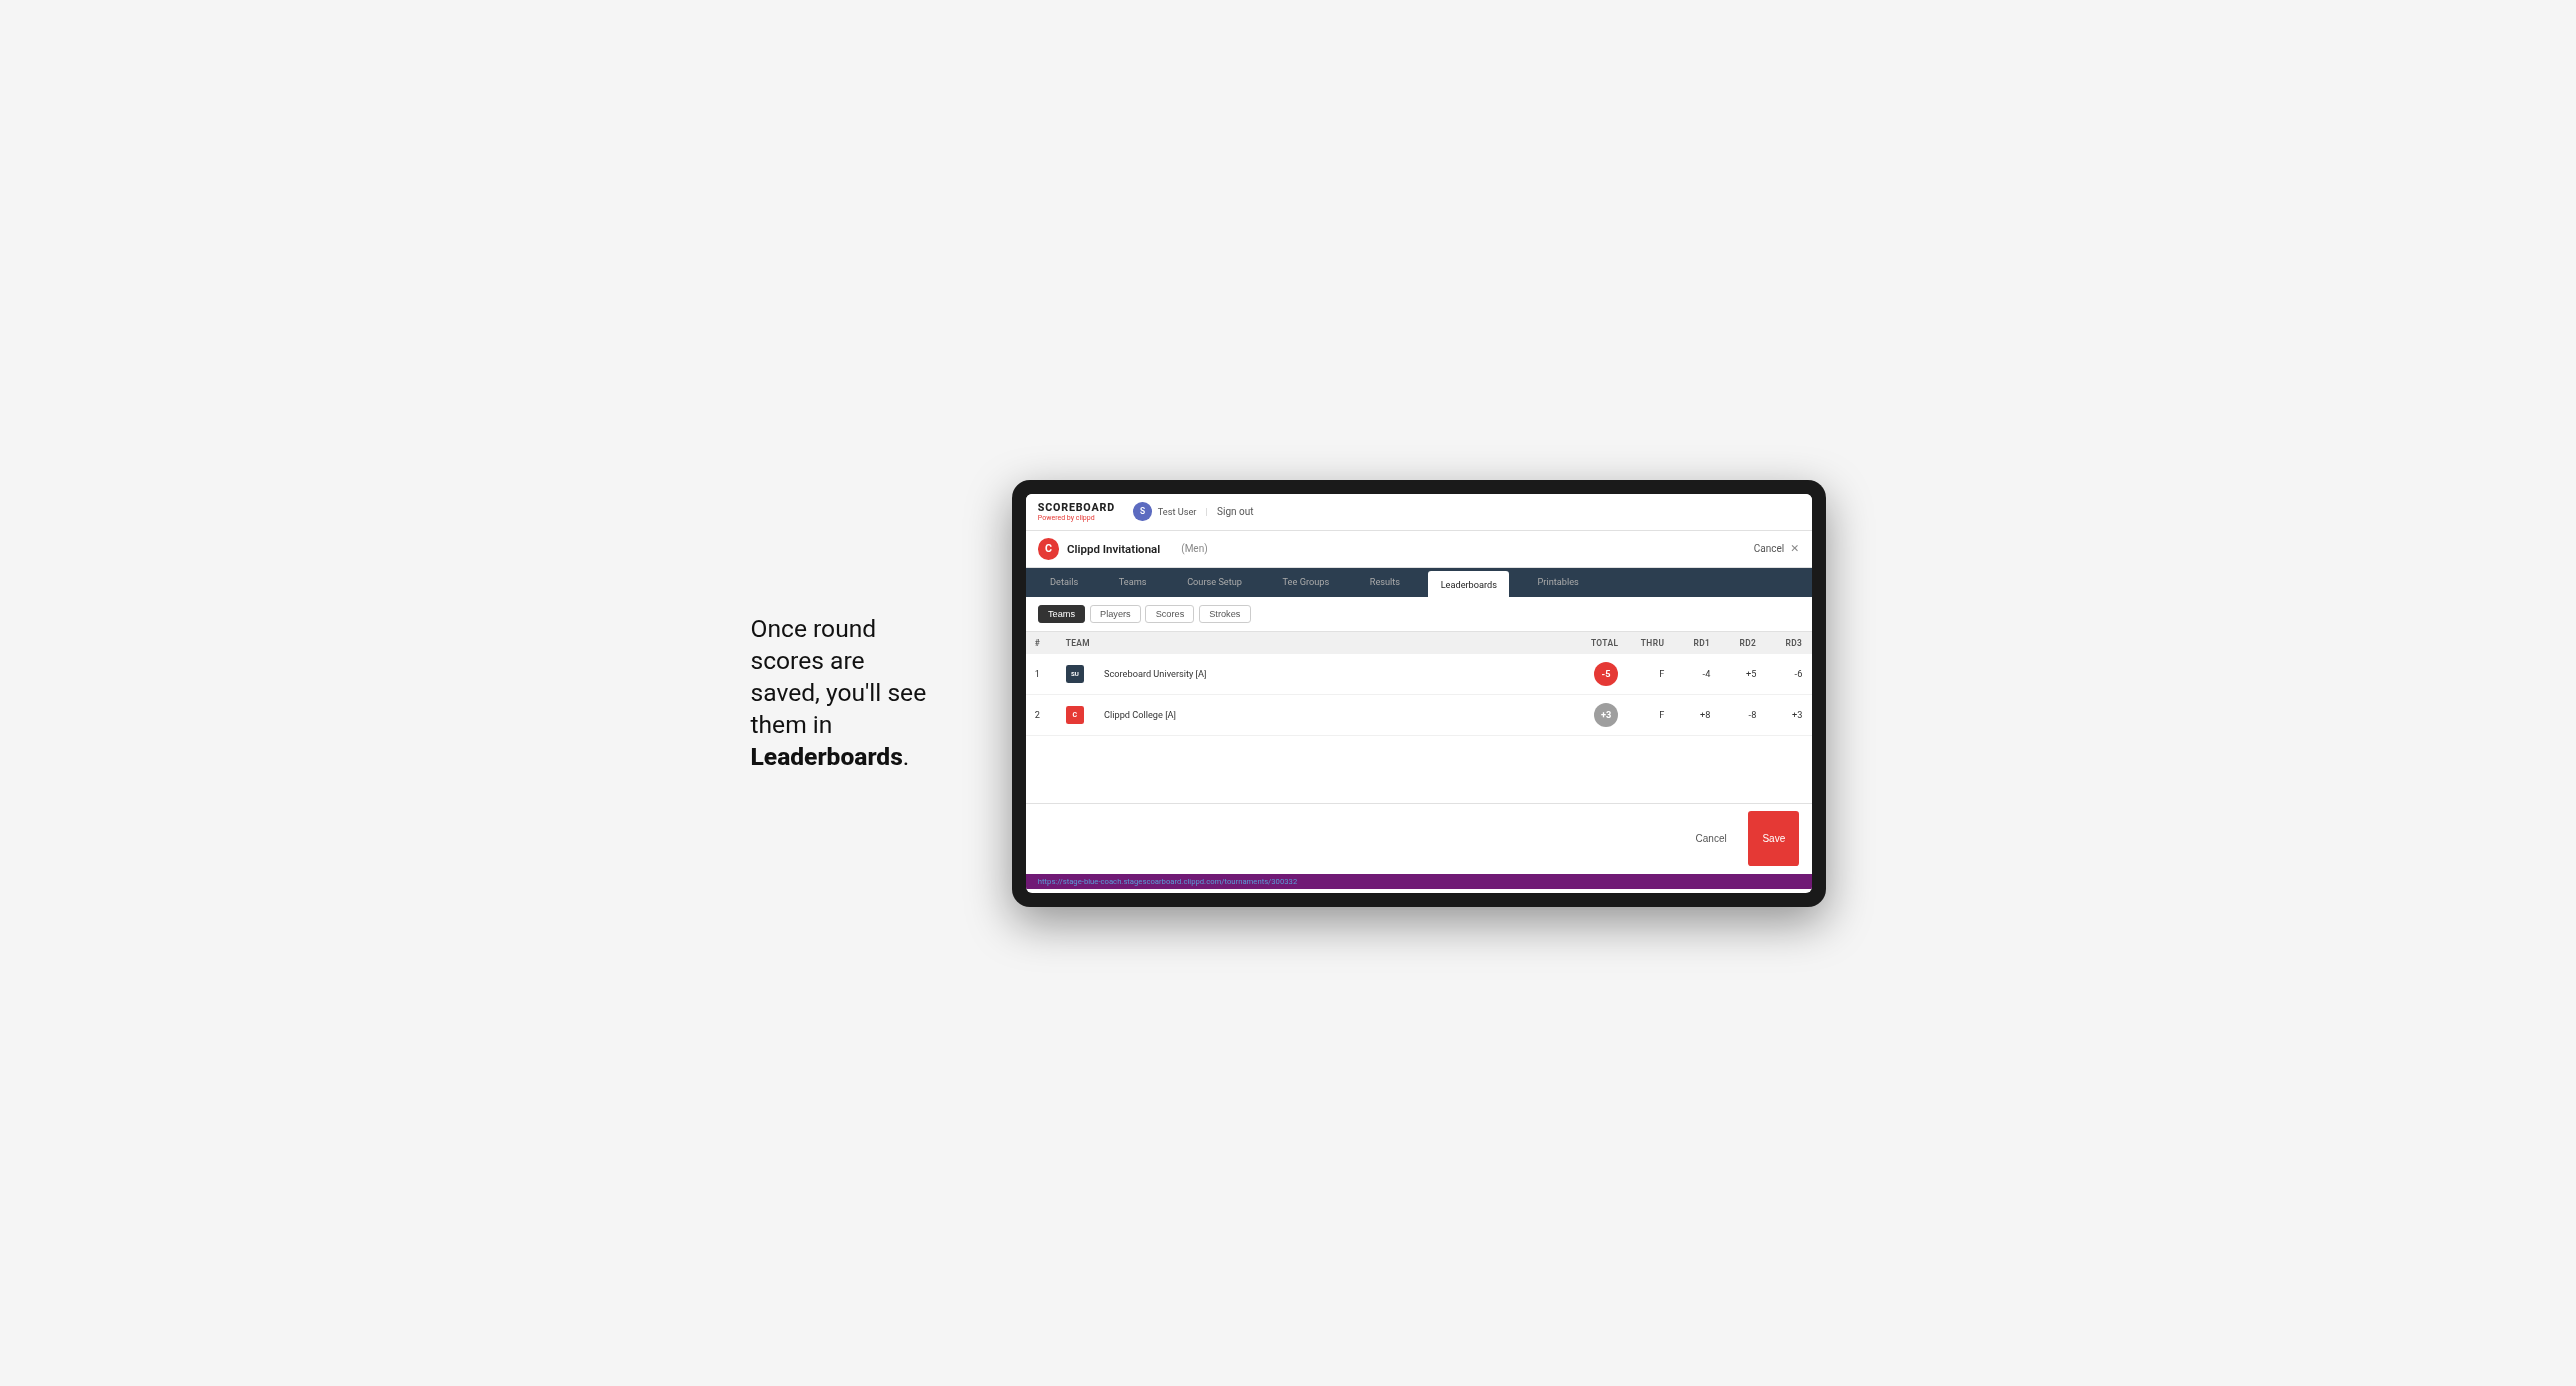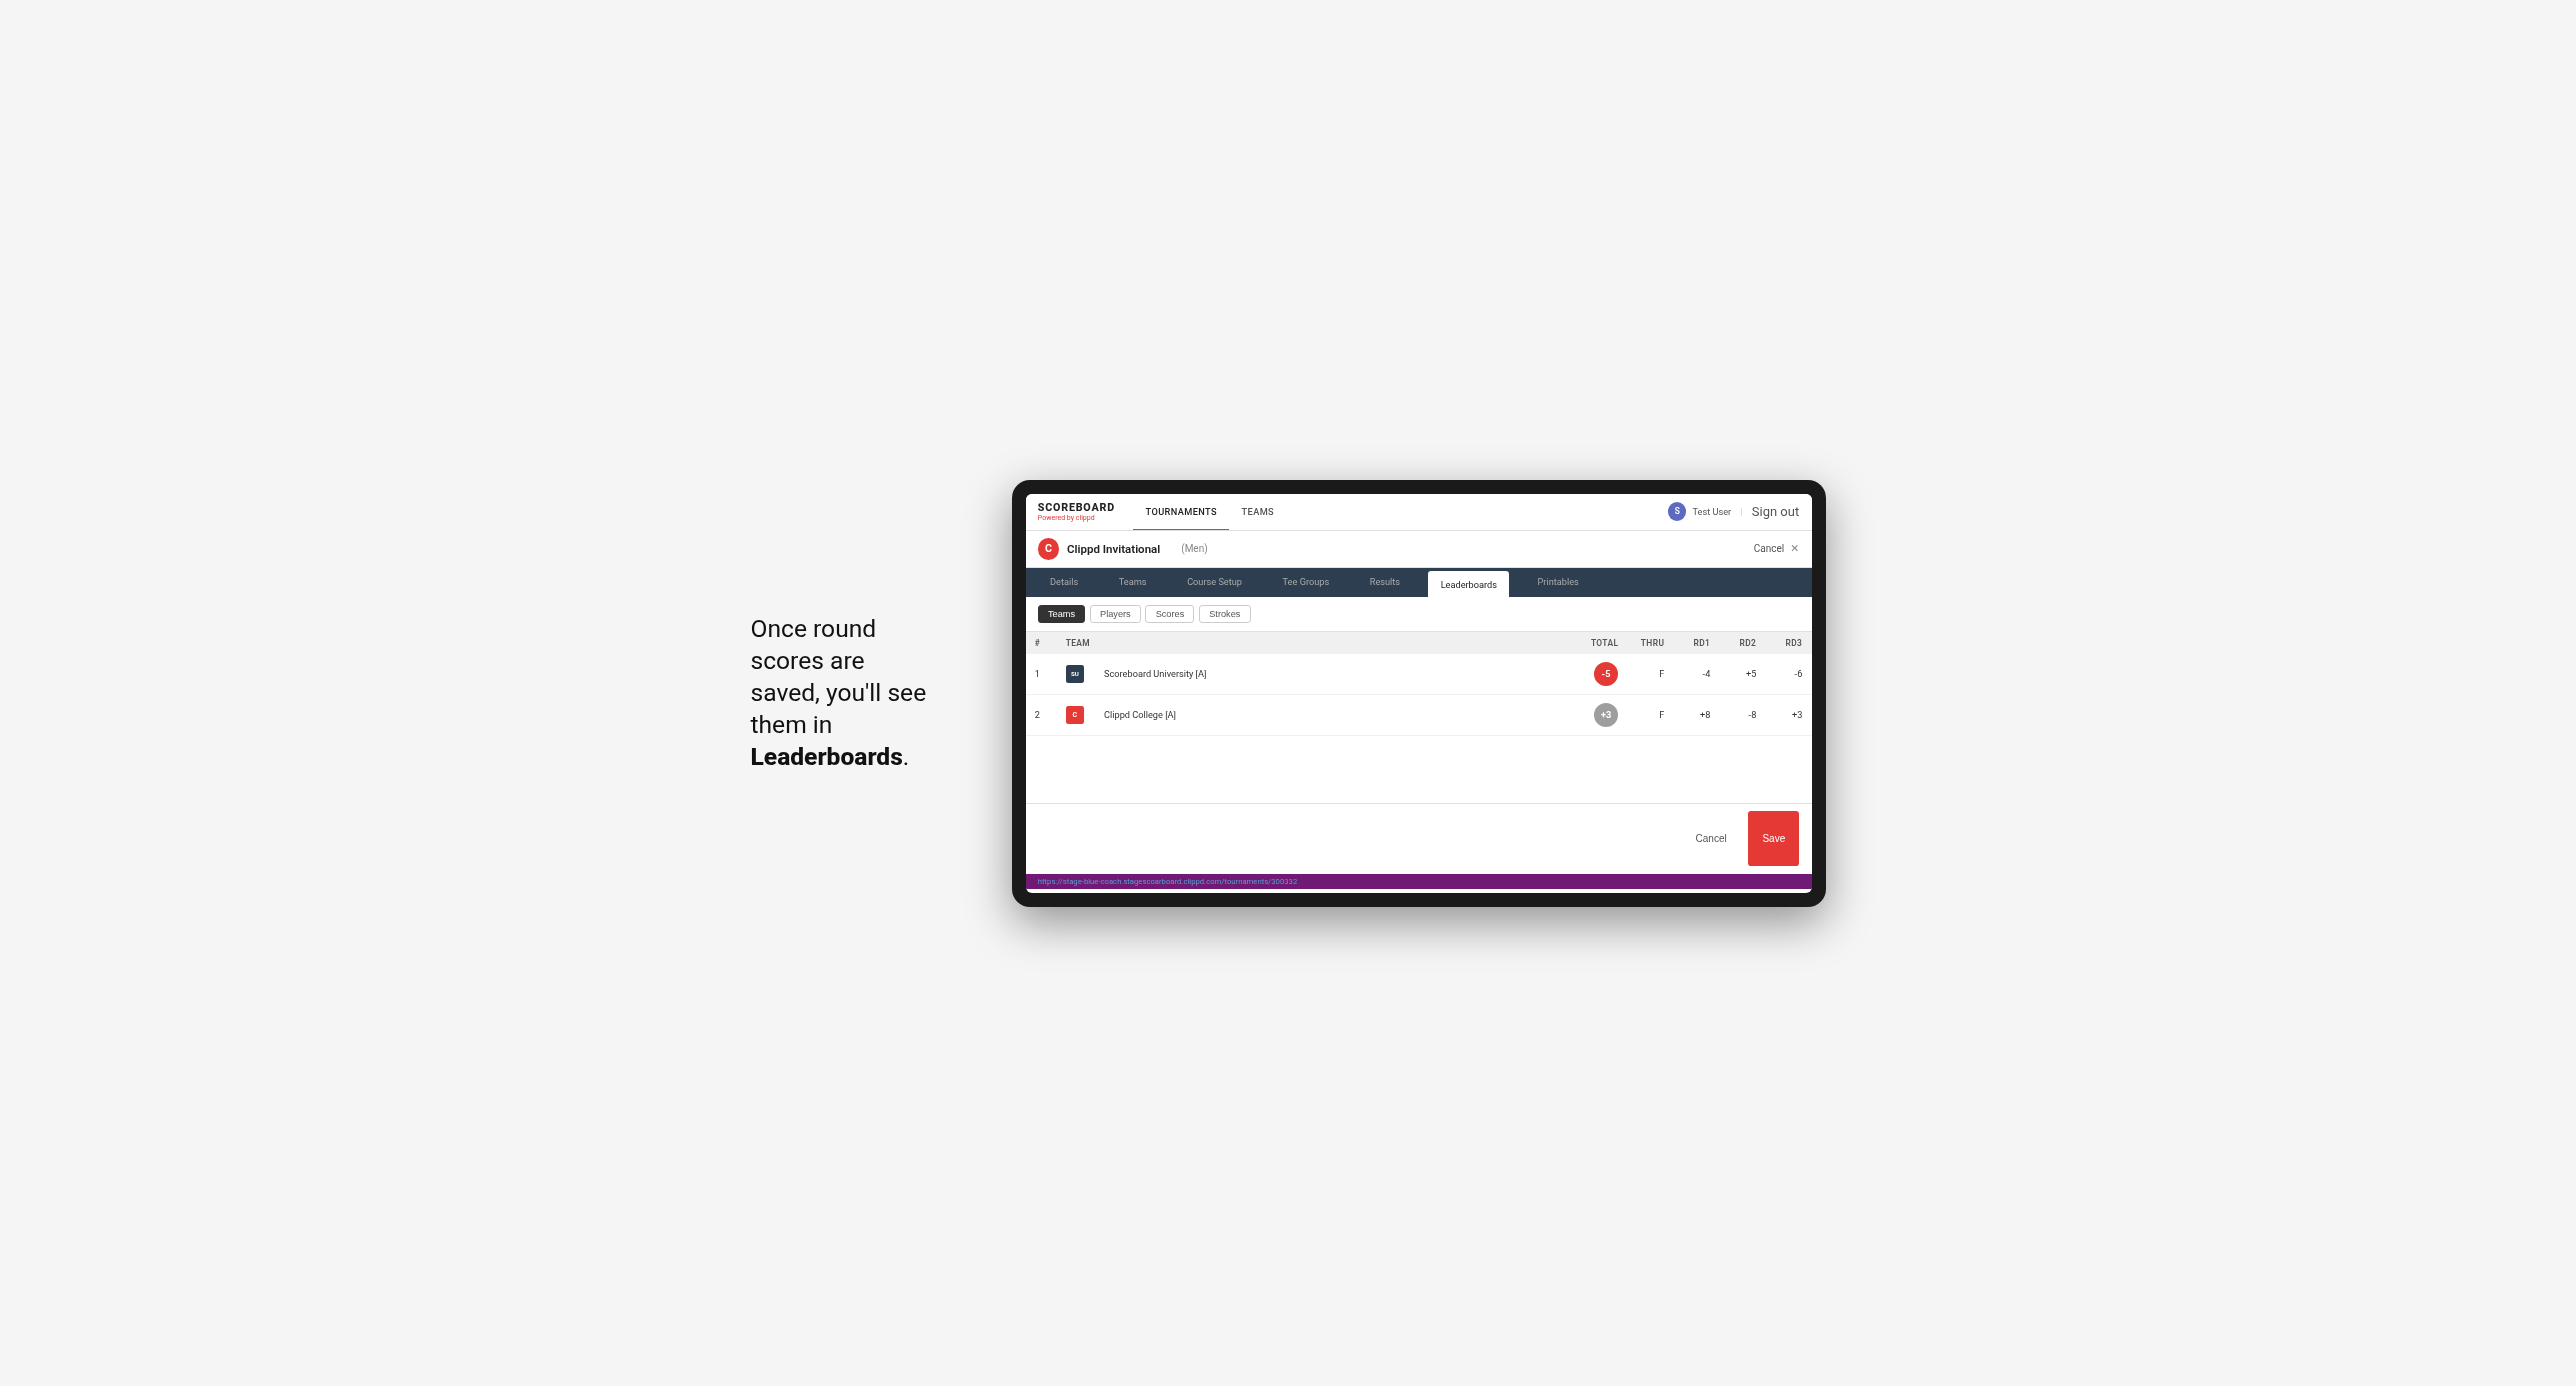--- a/index.html
+++ b/index.html
@@ -111,21 +111,21 @@
       font-size: 8.4px;
       font-weight: 600;
     }
     .nav-divider {
       color: #ccc;
       margin: 0 3.1px;
     }
     .sign-out-link {
       color: #555;
       cursor: pointer;
-      font-size: 13px;
+      font-size: 10px;
     }
 
     
     .tournament-header {
       background: #fff;
       padding: 7.7px 12.3px;
       display: flex;
       align-items: center;
       border-bottom: 0.8px solid #e0e0e0;
     }
@@ -353,28 +353,20 @@
 
   <div class="tablet-container">
     <div class="tablet-screen">
 
       <div class="top-nav">
         <div class="logo-area">
           <span class="logo-title">SCOREBOARD</span>
           <span class="logo-subtitle">
             <span>Powered by </span><span style="color:#e53935">clippd</span>
           </span>
-        </div>
-        <div class="nav-links">
-          <div class="nav-link active">
-            <span>TOURNAMENTS</span>
-          </div>
-          <div class="nav-link">
-            <span>TEAMS</span>
-          </div>
         </div>
         <div class="nav-right">
           <div class="user-avatar">S</div>
           <span>Test User</span>
           <span class="nav-divider">|</span>
           <span class="sign-out-link">Sign out</span>
         </div>
       </div>
 
       <div class="tournament-header">

